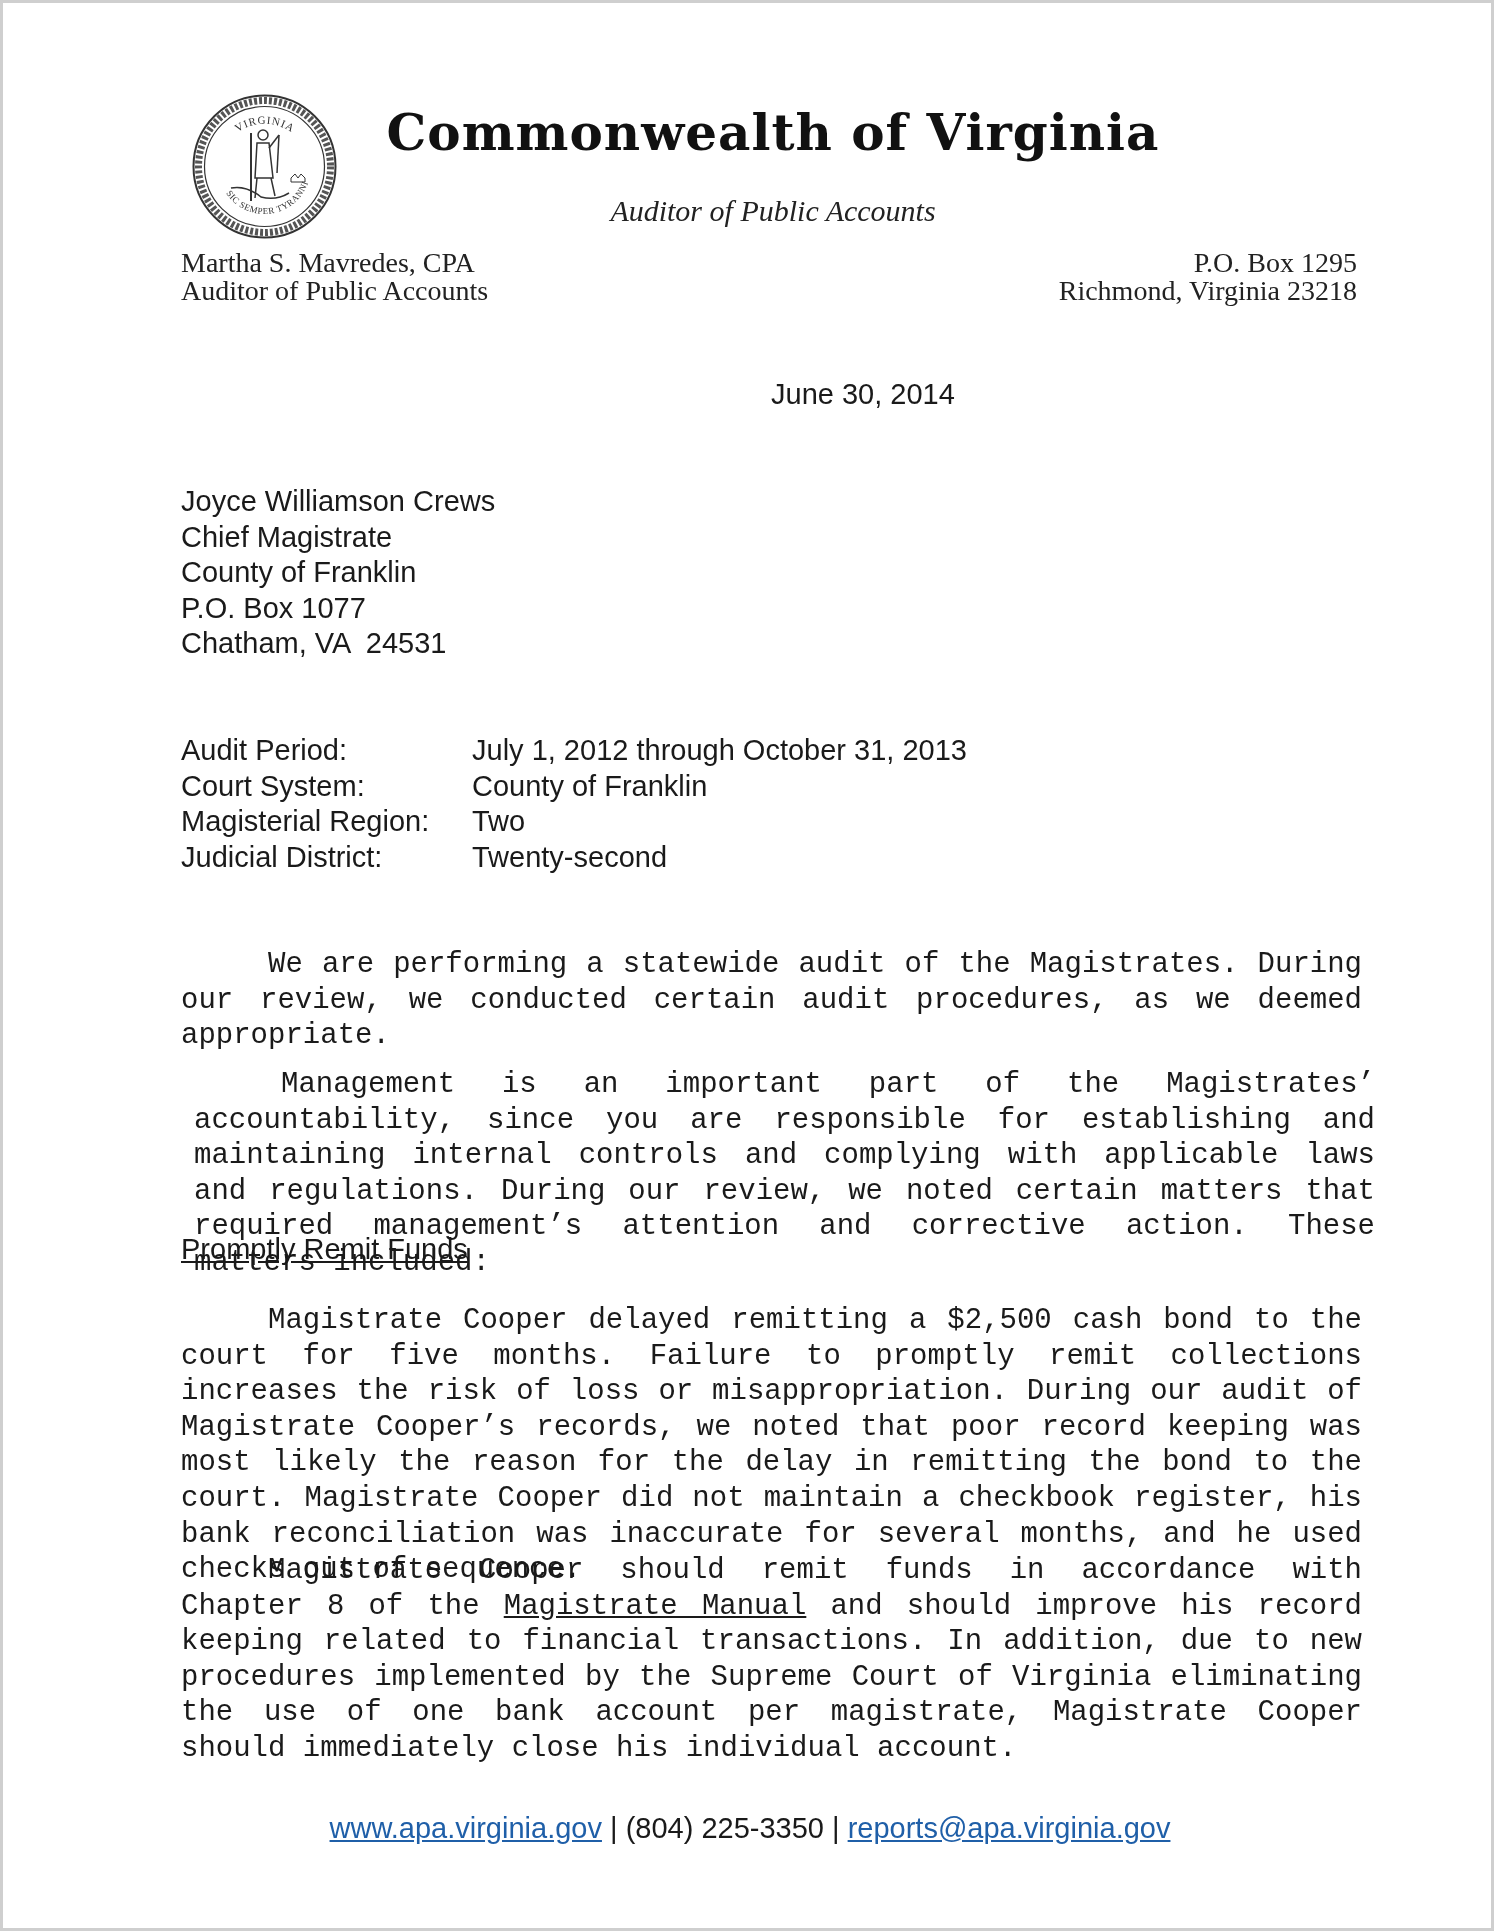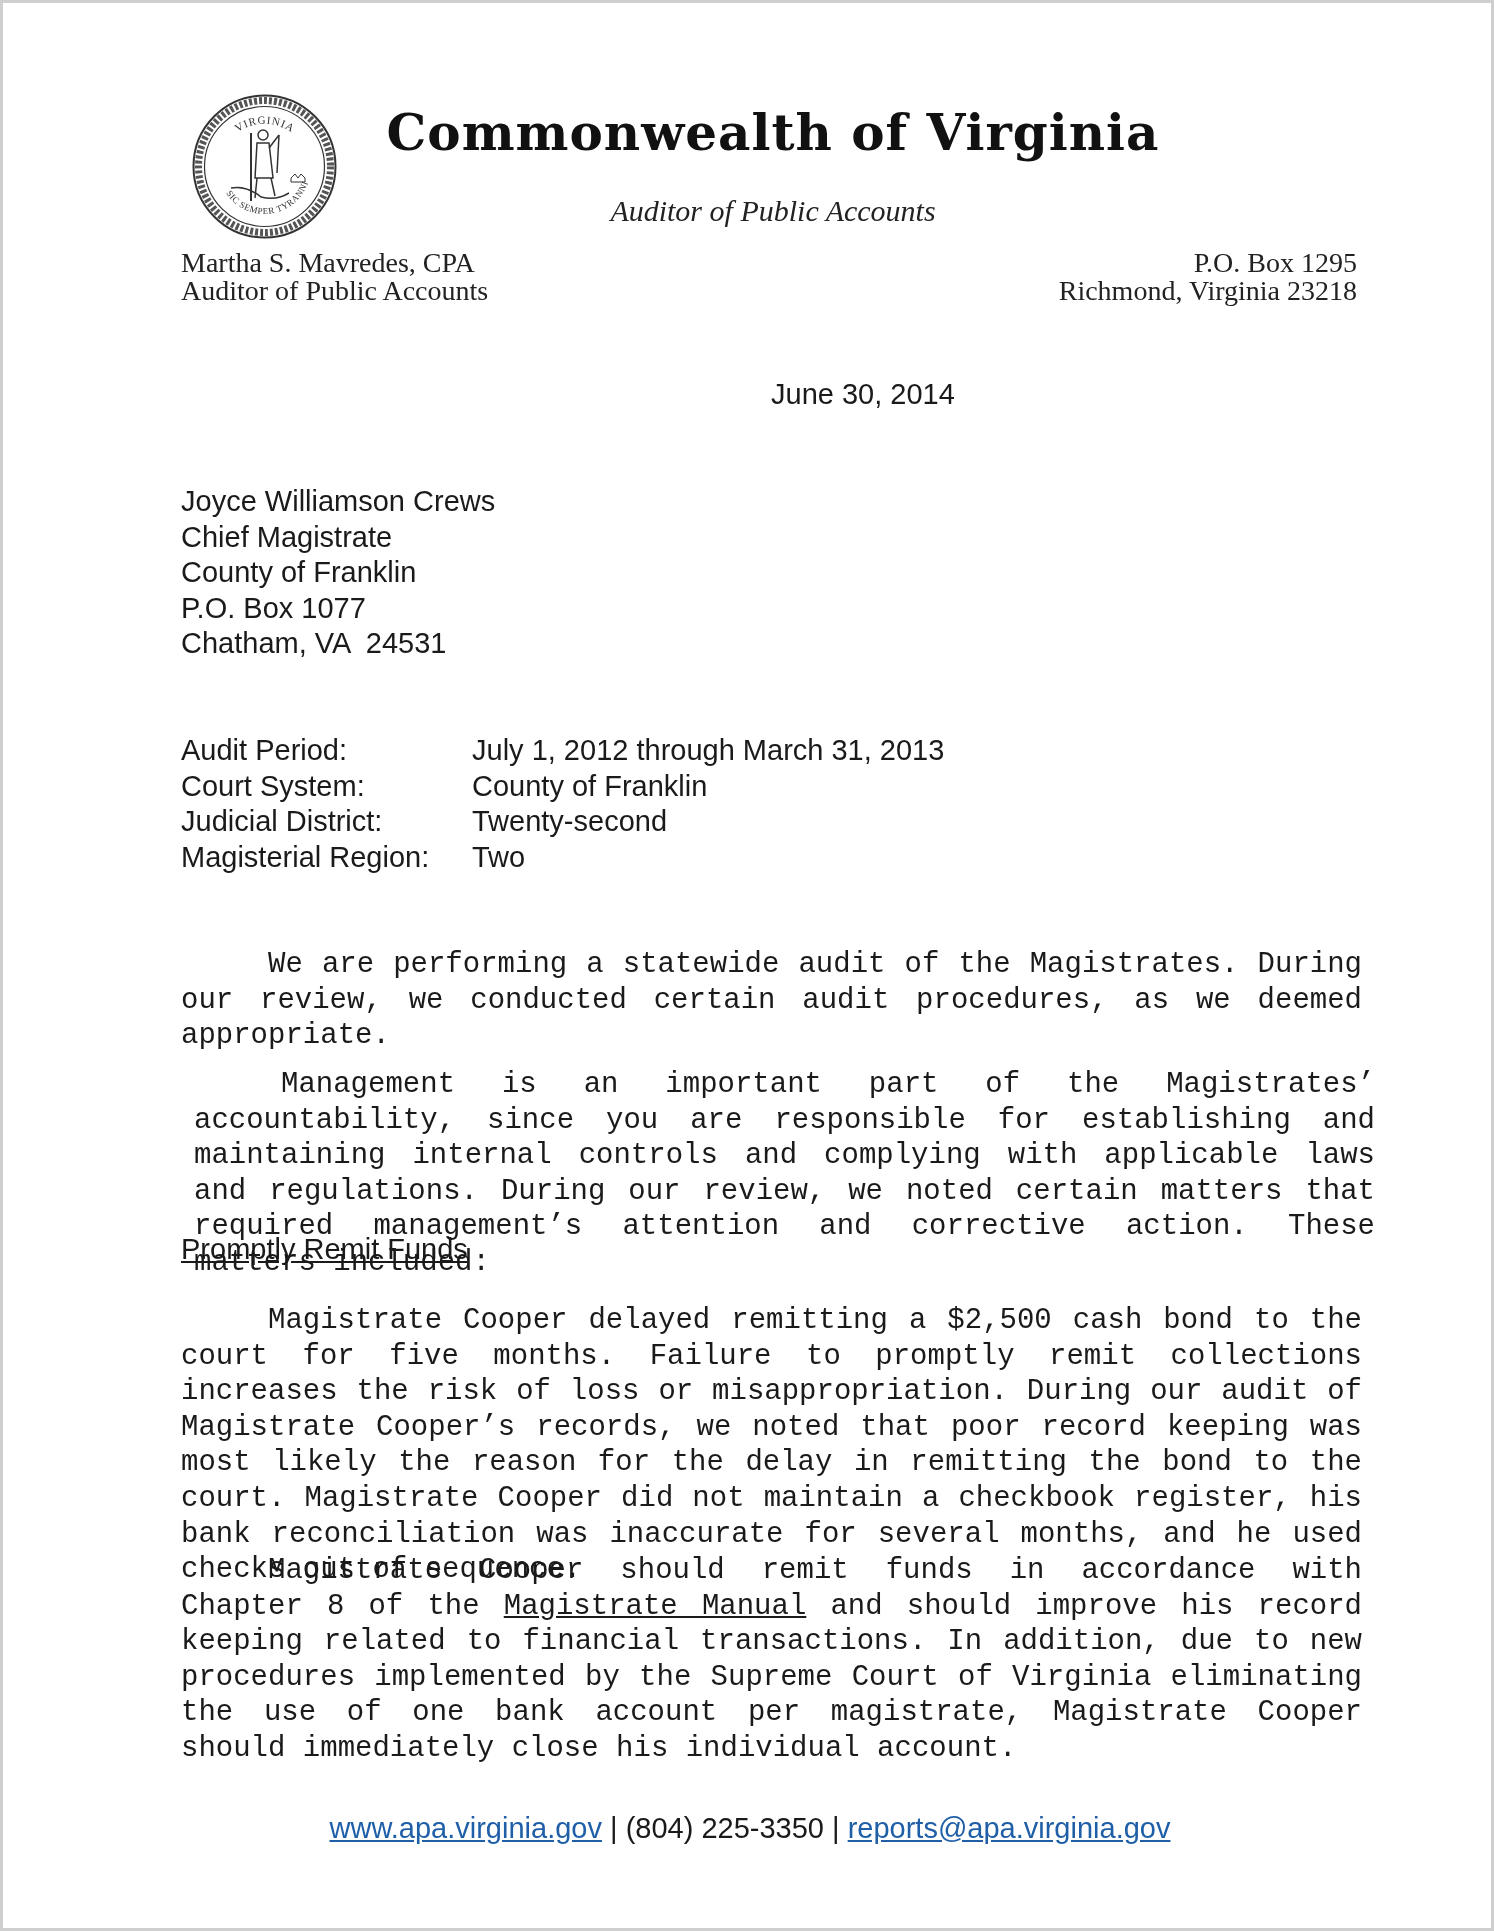--- a/index.html
+++ b/index.html
@@ -81,33 +81,33 @@
     <div>Joyce Williamson Crews</div>
     <div>Chief Magistrate</div>
     <div>County of Franklin</div>
     <div>P.O. Box 1077</div>
     <div style="white-space:pre;">Chatham, VA  24531</div>
   </div>
 
   <div class="abs body-text meta">
     <div class="meta-row">
       <span class="meta-label">Audit Period:</span>
-      <span>July 1, 2012 through March 31, 2013</span>
+      <span>July 1, 2012 through October 31, 2013</span>
     </div>
     <div class="meta-row">
       <span class="meta-label">Court System:</span>
       <span>County of Franklin</span>
     </div>
     <div class="meta-row">
+      <span class="meta-label">Magisterial Region:</span>
+      <span>Two</span>
+    </div>
+    <div class="meta-row">
       <span class="meta-label">Judicial District:</span>
       <span>Twenty-second</span>
-    </div>
-    <div class="meta-row">
-      <span class="meta-label">Magisterial Region:</span>
-      <span>Two</span>
     </div>
   </div>
 
   <p class="abs body-text para indent p1" style="margin:0;">We are performing a statewide audit of the Magistrates.  During our review, we conducted certain audit procedures, as we deemed appropriate.</p>
   <p class="abs body-text para indent p2" style="margin:13px;">Management is an important part of the Magistrates’ accountability, since you are responsible for establishing and maintaining internal controls and complying with applicable laws and regulations.  During our review, we noted certain matters that required management’s attention and corrective action.  These matters included:</p>
 
   <div class="abs body-text heading">Promptly Remit Funds</div>
 
   <p class="abs body-text para indent p3" style="margin:0;">Magistrate Cooper delayed remitting a $2,500 cash bond to the court for five months. Failure to promptly remit collections increases the risk of loss or misappropriation.  During our audit of Magistrate Cooper’s records, we noted that poor record keeping was most likely the reason for the delay in remitting the bond to the court.  Magistrate Cooper did not maintain a checkbook register, his bank reconciliation was inaccurate for several months, and he used checks out of sequence.</p>
 

